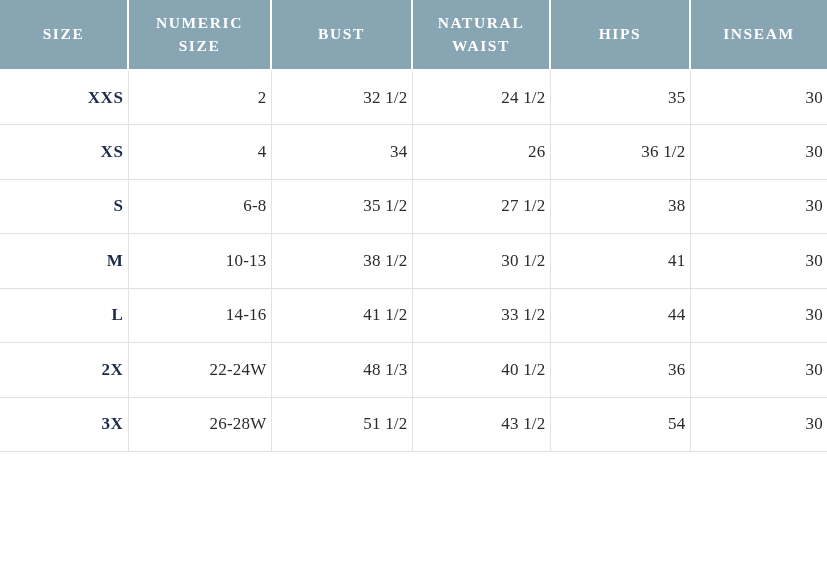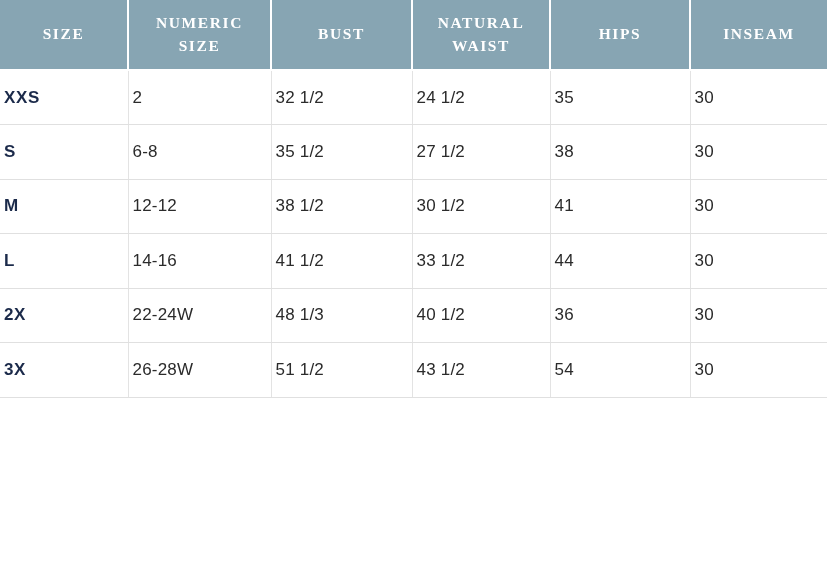--- a/index.html
+++ b/index.html
@@ -44,23 +44,23 @@
     border-right: none;
   }
 
   
   .size-chart tbody tr {
     height: 54.5px;
   }
   .size-chart tbody td {
     border-right: 1px solid #e3e3e3;
     border-bottom: 1px solid #e0e0e0;
-    text-align: left;
+    text-align: right;
     vertical-align: middle;
-    font-family: Liberation Sans, sans-serif;
+    font-family: Liberation Serif, serif;
     font-size: 17px;
     color: #2b2b2b;
     padding: 0 4px;
     box-sizing: border-box;
     letter-spacing: 0.2px;
   }
   .size-chart tbody td:last-child {
     border-right: none;
     margin-left: 38px;
   }
@@ -104,30 +104,38 @@
   <tbody>
     <tr>
       <td class="size-label">XXS</td>
       <td>2</td>
       <td>32 1/2</td>
       <td>24 1/2</td>
       <td>35</td>
       <td>30</td>
     </tr>
     <tr>
+      <td class="size-label">XS</td>
+      <td>4</td>
+      <td>34</td>
+      <td>26</td>
+      <td>36 1/2</td>
+      <td>30</td>
+    </tr>
+    <tr>
       <td class="size-label">S</td>
       <td>6-8</td>
       <td>35 1/2</td>
       <td>27 1/2</td>
       <td>38</td>
       <td>30</td>
     </tr>
     <tr>
       <td class="size-label">M</td>
-      <td>12-12</td>
+      <td>10-13</td>
       <td>38 1/2</td>
       <td>30 1/2</td>
       <td>41</td>
       <td>30</td>
     </tr>
     <tr>
       <td class="size-label">L</td>
       <td>14-16</td>
       <td>41 1/2</td>
       <td>33 1/2</td>

